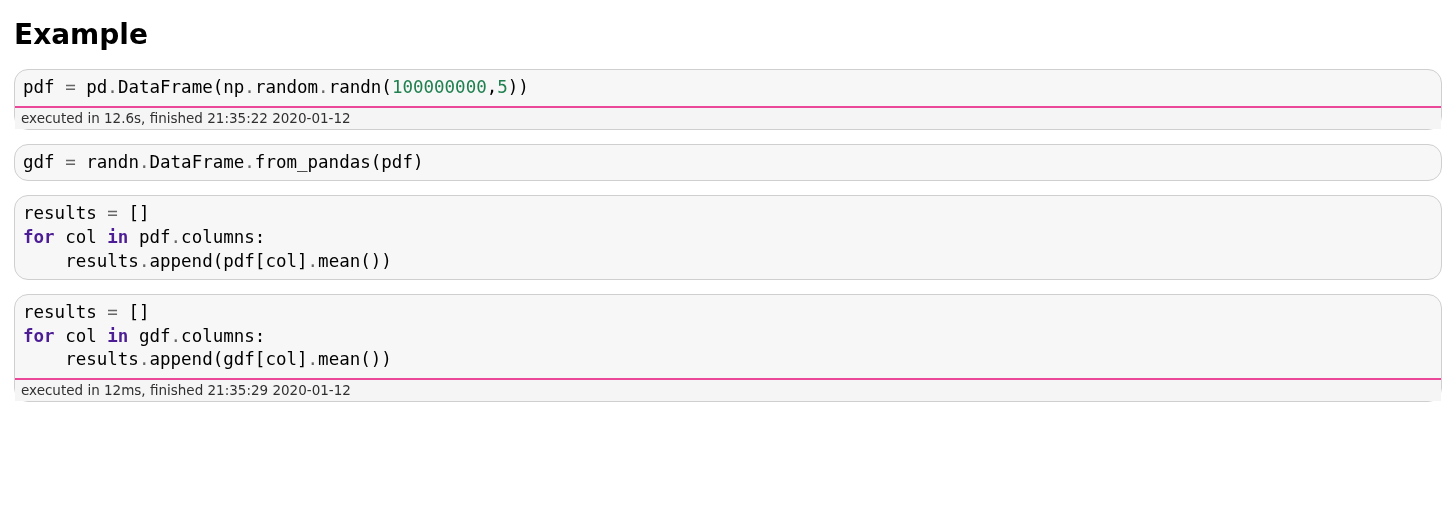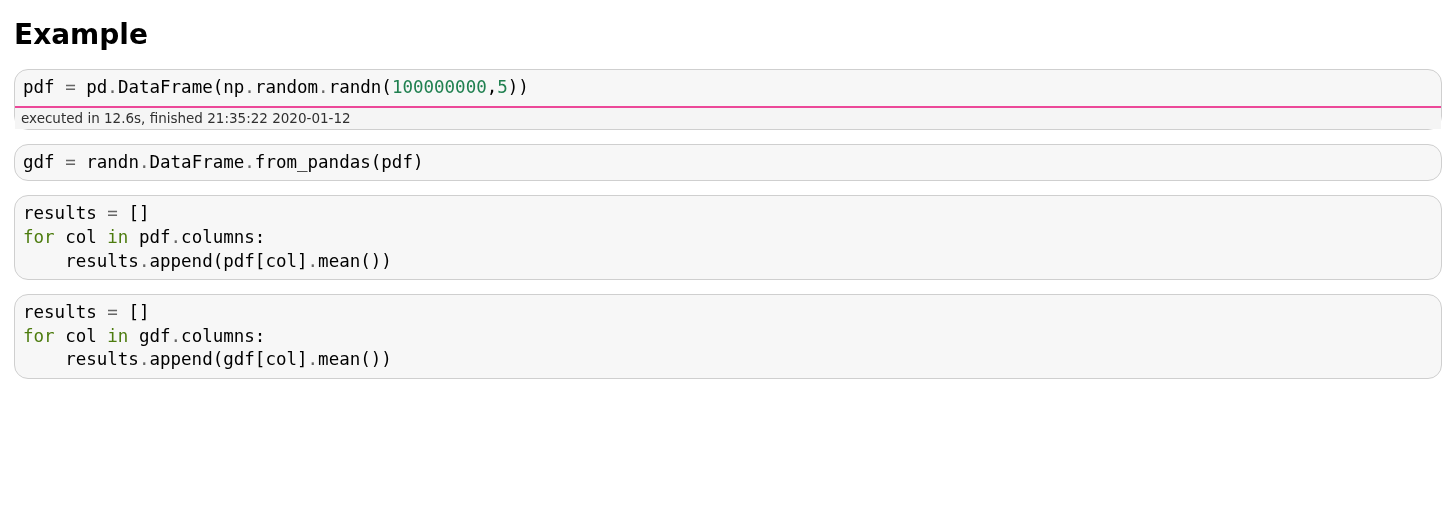--- a/index.html
+++ b/index.html
@@ -34,21 +34,21 @@
     border-top: 2px solid #ec4899;
     padding: 2px 6px 3px 6px;
     font-size: 13.5px;
     color: #303030;
     background: #f5f5f5;
   }
   .tok-name   { color: #000000; }
   .tok-op     { color: #666666; }
   .tok-punc   { color: #000000; }
   .tok-num    { color: #208050; }
-  .tok-kw     { color: #4d7c0f; font-weight: 400; }
+  .tok-kw     { color: #4c1d95; font-weight: 700; }
 </style>
 </head>
 <body>
 
 <h2 class="heading">Example</h2>
 
 <div id="cells-container">
     <div class="cell">
       <div class="code-area"><span class="tok-name">pdf</span> <span class="tok-op">=</span> <span class="tok-name">pd</span><span class="tok-op">.</span><span class="tok-name">DataFrame</span><span class="tok-punc">(</span><span class="tok-name">np</span><span class="tok-op">.</span><span class="tok-name">random</span><span class="tok-op">.</span><span class="tok-name">randn</span><span class="tok-punc">(</span><span class="tok-num">100000000</span><span class="tok-punc">,</span><span class="tok-num">5</span><span class="tok-punc">)</span><span class="tok-punc">)</span></div>
       <div class="exec-bar">executed in 12.6s, finished 21:35:22 2020-01-12</div>
@@ -58,14 +58,15 @@
     </div>
     <div class="cell">
       <div class="code-area"><span class="tok-name">results</span> <span class="tok-op">=</span> <span class="tok-punc">[</span><span class="tok-punc">]</span>
 <span class="tok-kw">for</span> <span class="tok-name">col</span> <span class="tok-kw">in</span> <span class="tok-name">pdf</span><span class="tok-op">.</span><span class="tok-name">columns</span><span class="tok-punc">:</span>
     <span class="tok-name">results</span><span class="tok-op">.</span><span class="tok-name">append</span><span class="tok-punc">(</span><span class="tok-name">pdf</span><span class="tok-punc">[</span><span class="tok-name">col</span><span class="tok-punc">]</span><span class="tok-op">.</span><span class="tok-name">mean</span><span class="tok-punc">(</span><span class="tok-punc">)</span><span class="tok-punc">)</span></div>
     </div>
     <div class="cell">
       <div class="code-area"><span class="tok-name">results</span> <span class="tok-op">=</span> <span class="tok-punc">[</span><span class="tok-punc">]</span>
 <span class="tok-kw">for</span> <span class="tok-name">col</span> <span class="tok-kw">in</span> <span class="tok-name">gdf</span><span class="tok-op">.</span><span class="tok-name">columns</span><span class="tok-punc">:</span>
     <span class="tok-name">results</span><span class="tok-op">.</span><span class="tok-name">append</span><span class="tok-punc">(</span><span class="tok-name">gdf</span><span class="tok-punc">[</span><span class="tok-name">col</span><span class="tok-punc">]</span><span class="tok-op">.</span><span class="tok-name">mean</span><span class="tok-punc">(</span><span class="tok-punc">)</span><span class="tok-punc">)</span></div>
+      <div class="exec-bar">executed in 12ms, finished 21:35:29 2020-01-12</div>
     </div>
   </div>
 
 </body></html>

